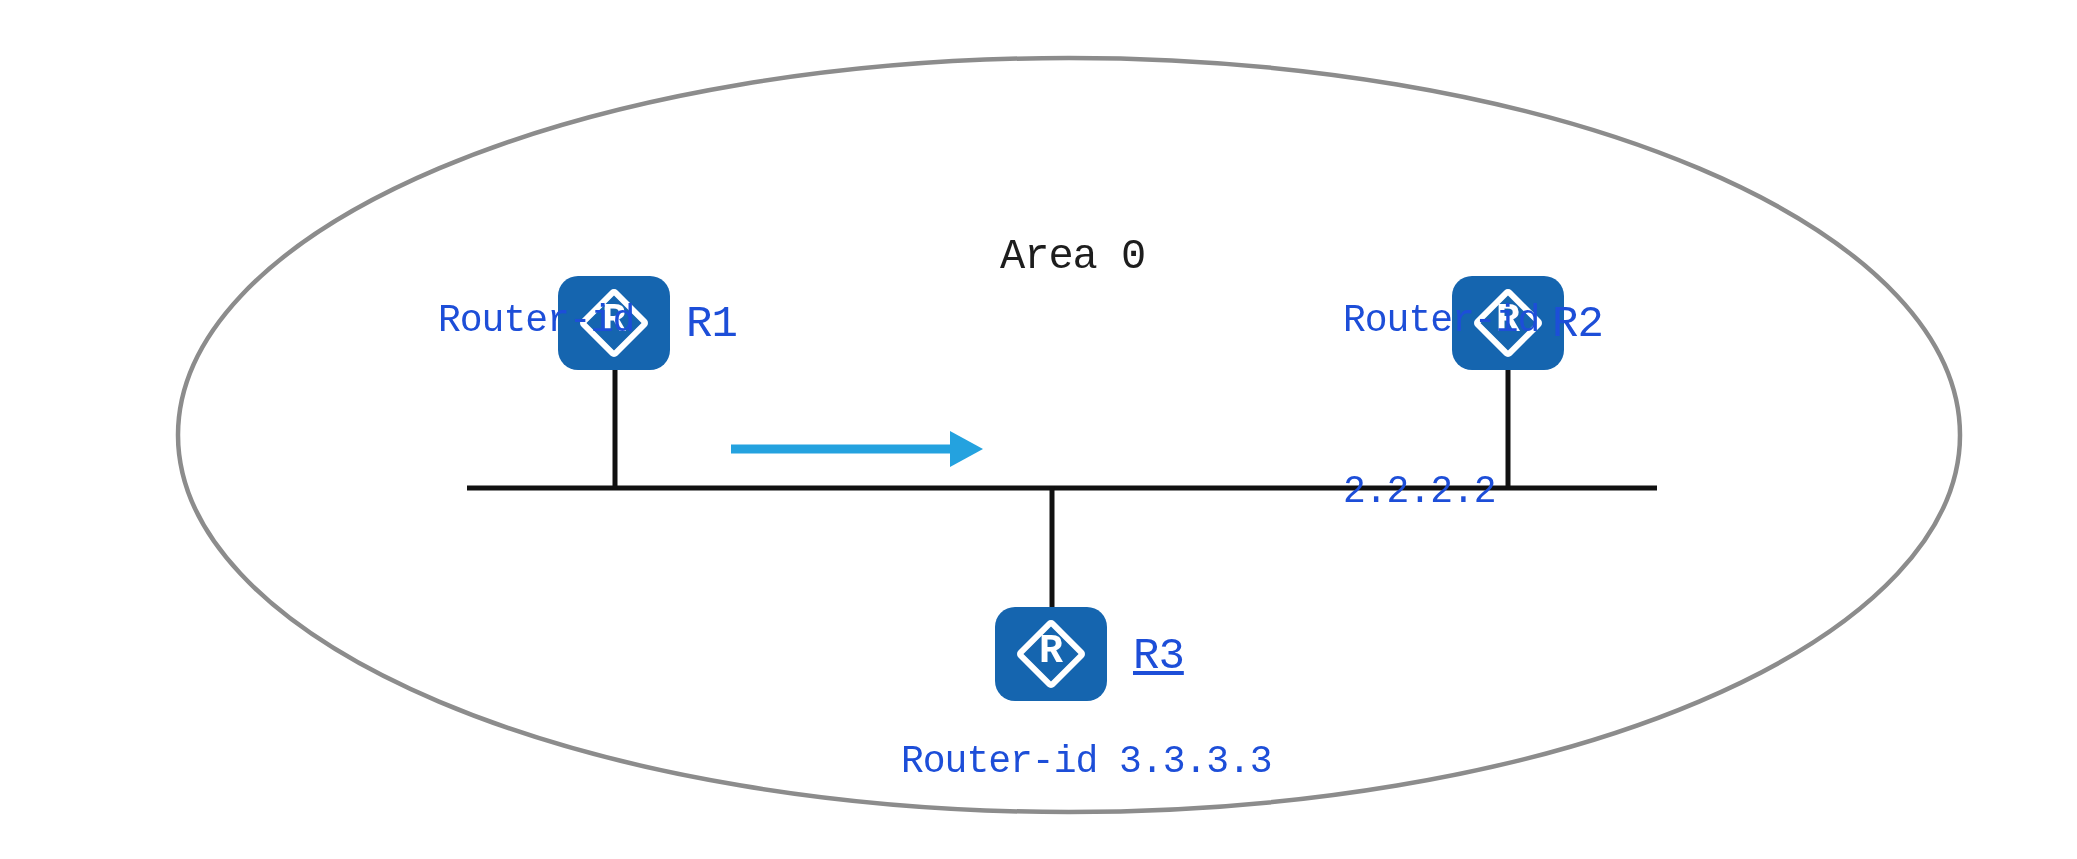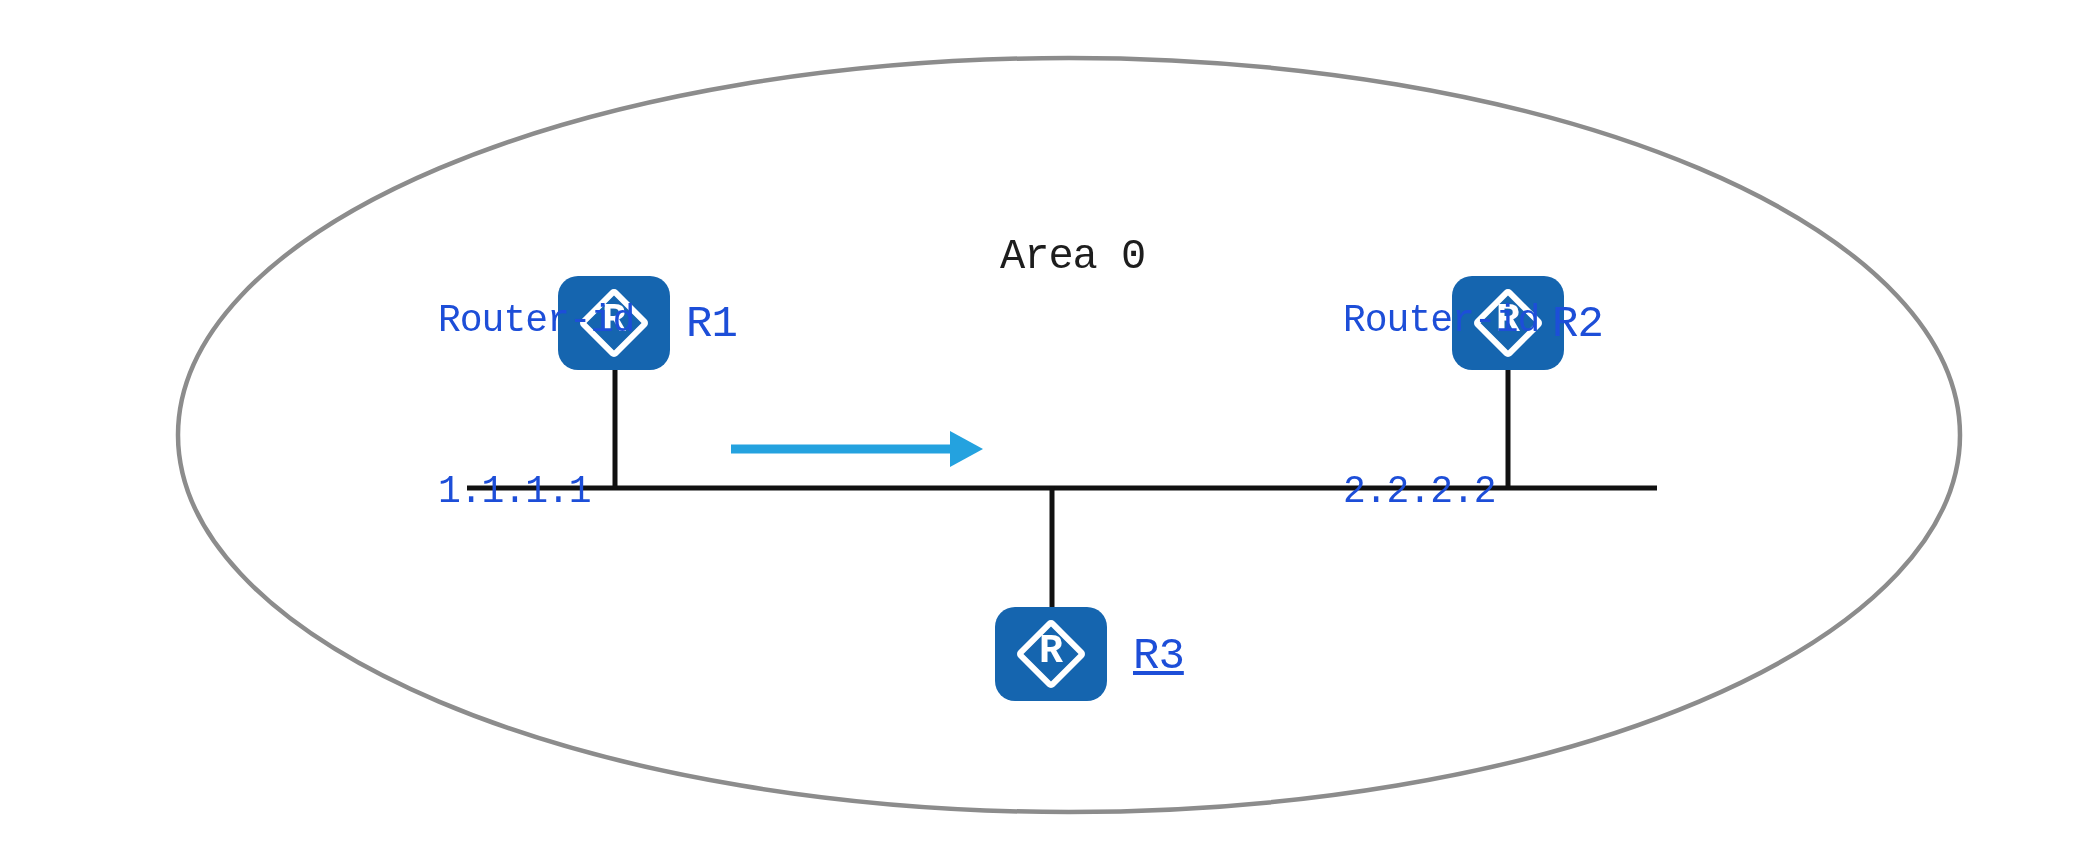--- a/index.html
+++ b/index.html
@@ -120,27 +120,27 @@
   </div>
   <div class="router-icon" id="router-r3-icon">
     <span class="diamond"></span>
     <span class="r-letter">R</span>
   </div>
 
   <div class="txt" id="area-label">Area 0</div>
 
   <div class="txt router-id" id="r1-id-label">
     <div>Router-id</div>
-    <div>1.1.1.1</div>
   </div>
 
   <div class="txt router-id" id="r2-id-label">
     <div>Router-id</div>
     <div>2.2.2.2</div>
   </div>
 
+  <div class="txt router-id" id="r3-id-label">Router-id 3.3.3.3</div>
 
   <div class="txt router-name" id="r1-name">R1</div>
   <div class="txt router-name" id="r2-name">R2</div>
   <div class="txt router-name" id="r3-name">R3</div>
 
 
 </div>
 
 </body></html>

